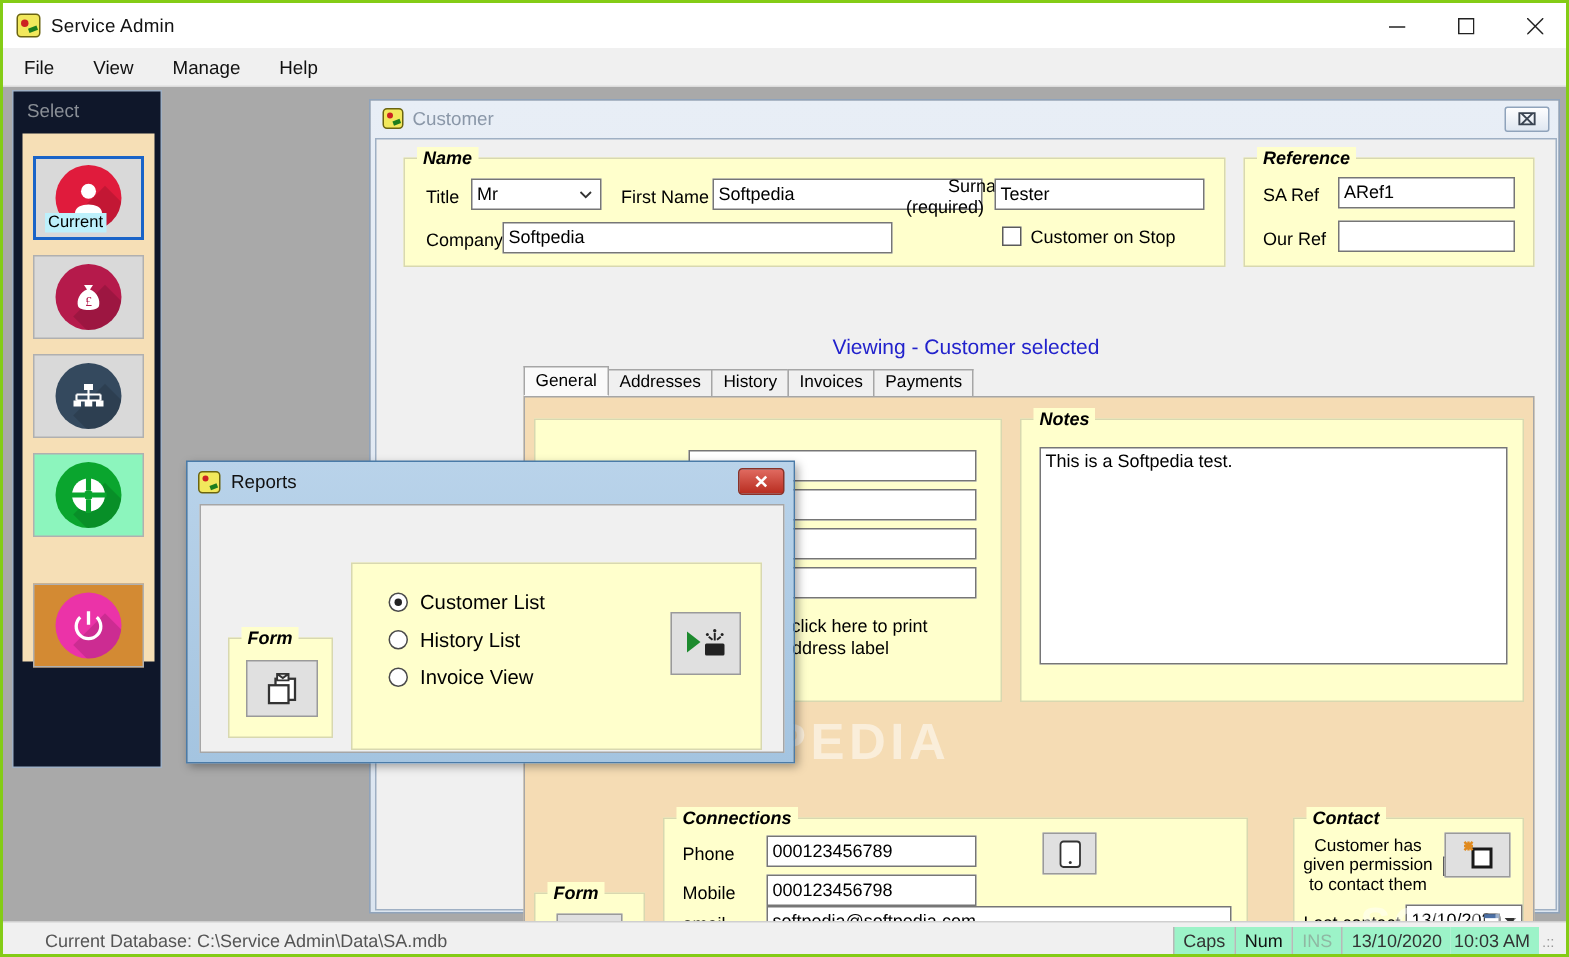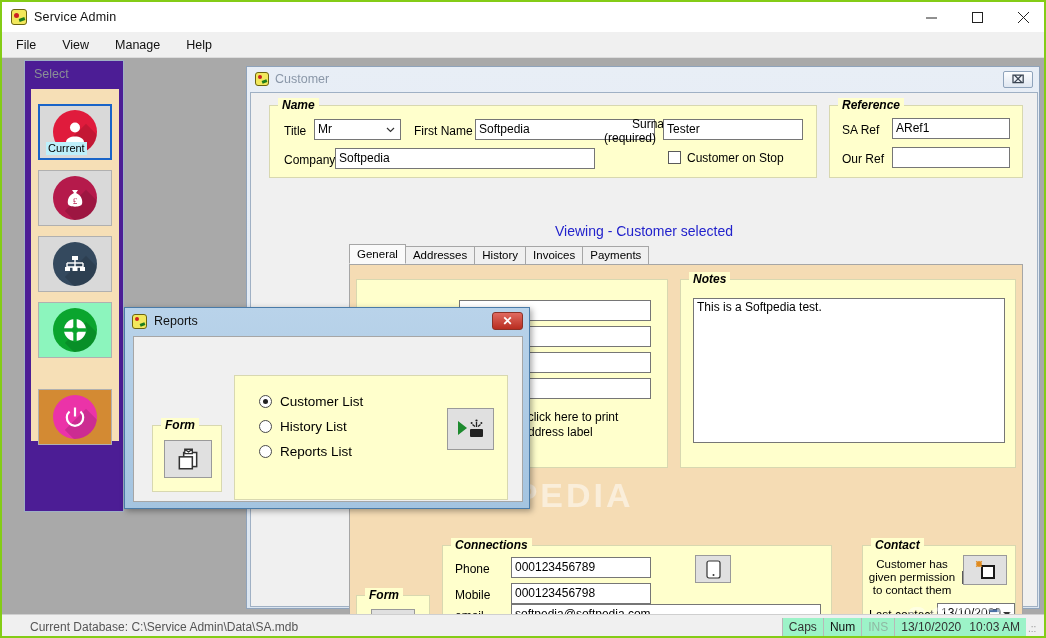--- a/index.html
+++ b/index.html
@@ -59,21 +59,21 @@
 
   
   .client {
     position: absolute; left: 0; top: 56px; width: 1044px; height: 556px;
     background: #a9a9a9;
   }
 
   
   .select-panel {
     position: absolute; left: 6px; top: 2px; width: 100px; height: 452px;
-    background: #4c1d95; border: 1px solid #9fb0c4; margin-left: 16px;
+    background: #0f172a; border: 1px solid #9fb0c4;
   }
   .select-header {
     padding: 6px 0 2px 9px; font-size: 12.5px; color: #8a8f96;
   }
   .select-strip {
     position: absolute; left: 6px; top: 28px; width: 88px; height: 352px;
     background: #f6dfb6;
   }
   .sel-btn {
     position: absolute; left: 7px; width: 74px; height: 56px;
@@ -524,21 +524,21 @@
           <div class="radio-row" style="left:24px; top:18px;">
             <span class="radio on"></span>
             <span class="radio-label">Customer List</span>
           </div>
           <div class="radio-row" style="left:24px; top:43px;">
             <span class="radio"></span>
             <span class="radio-label">History List</span>
           </div>
           <div class="radio-row" style="left:24px; top:68px;">
             <span class="radio"></span>
-            <span class="radio-label">Reports List</span>
+            <span class="radio-label">Invoice View</span>
           </div>
           <div class="btn" style="left:212px; top:32px; width:47px; height:42px;">
             <svg width="30" height="26" viewBox="0 0 30 26">
               <path d="M2 5 L2 19 L11 12 Z" fill="#1d8a2e"></path>
               <rect x="14" y="13" width="13" height="8" rx="1" fill="#222"></rect>
               <path d="M20.5 11 L20.5 6 M16.5 8.5 L19 10.5 M24.5 8.5 L22 10.5" stroke="#222" stroke-width="1.3"></path>
               <circle cx="20.5" cy="4.5" r="1.1" fill="#222"></circle>
               <circle cx="15.6" cy="7" r="1" fill="#222"></circle>
               <circle cx="25.4" cy="7" r="1" fill="#222"></circle>
             </svg>

